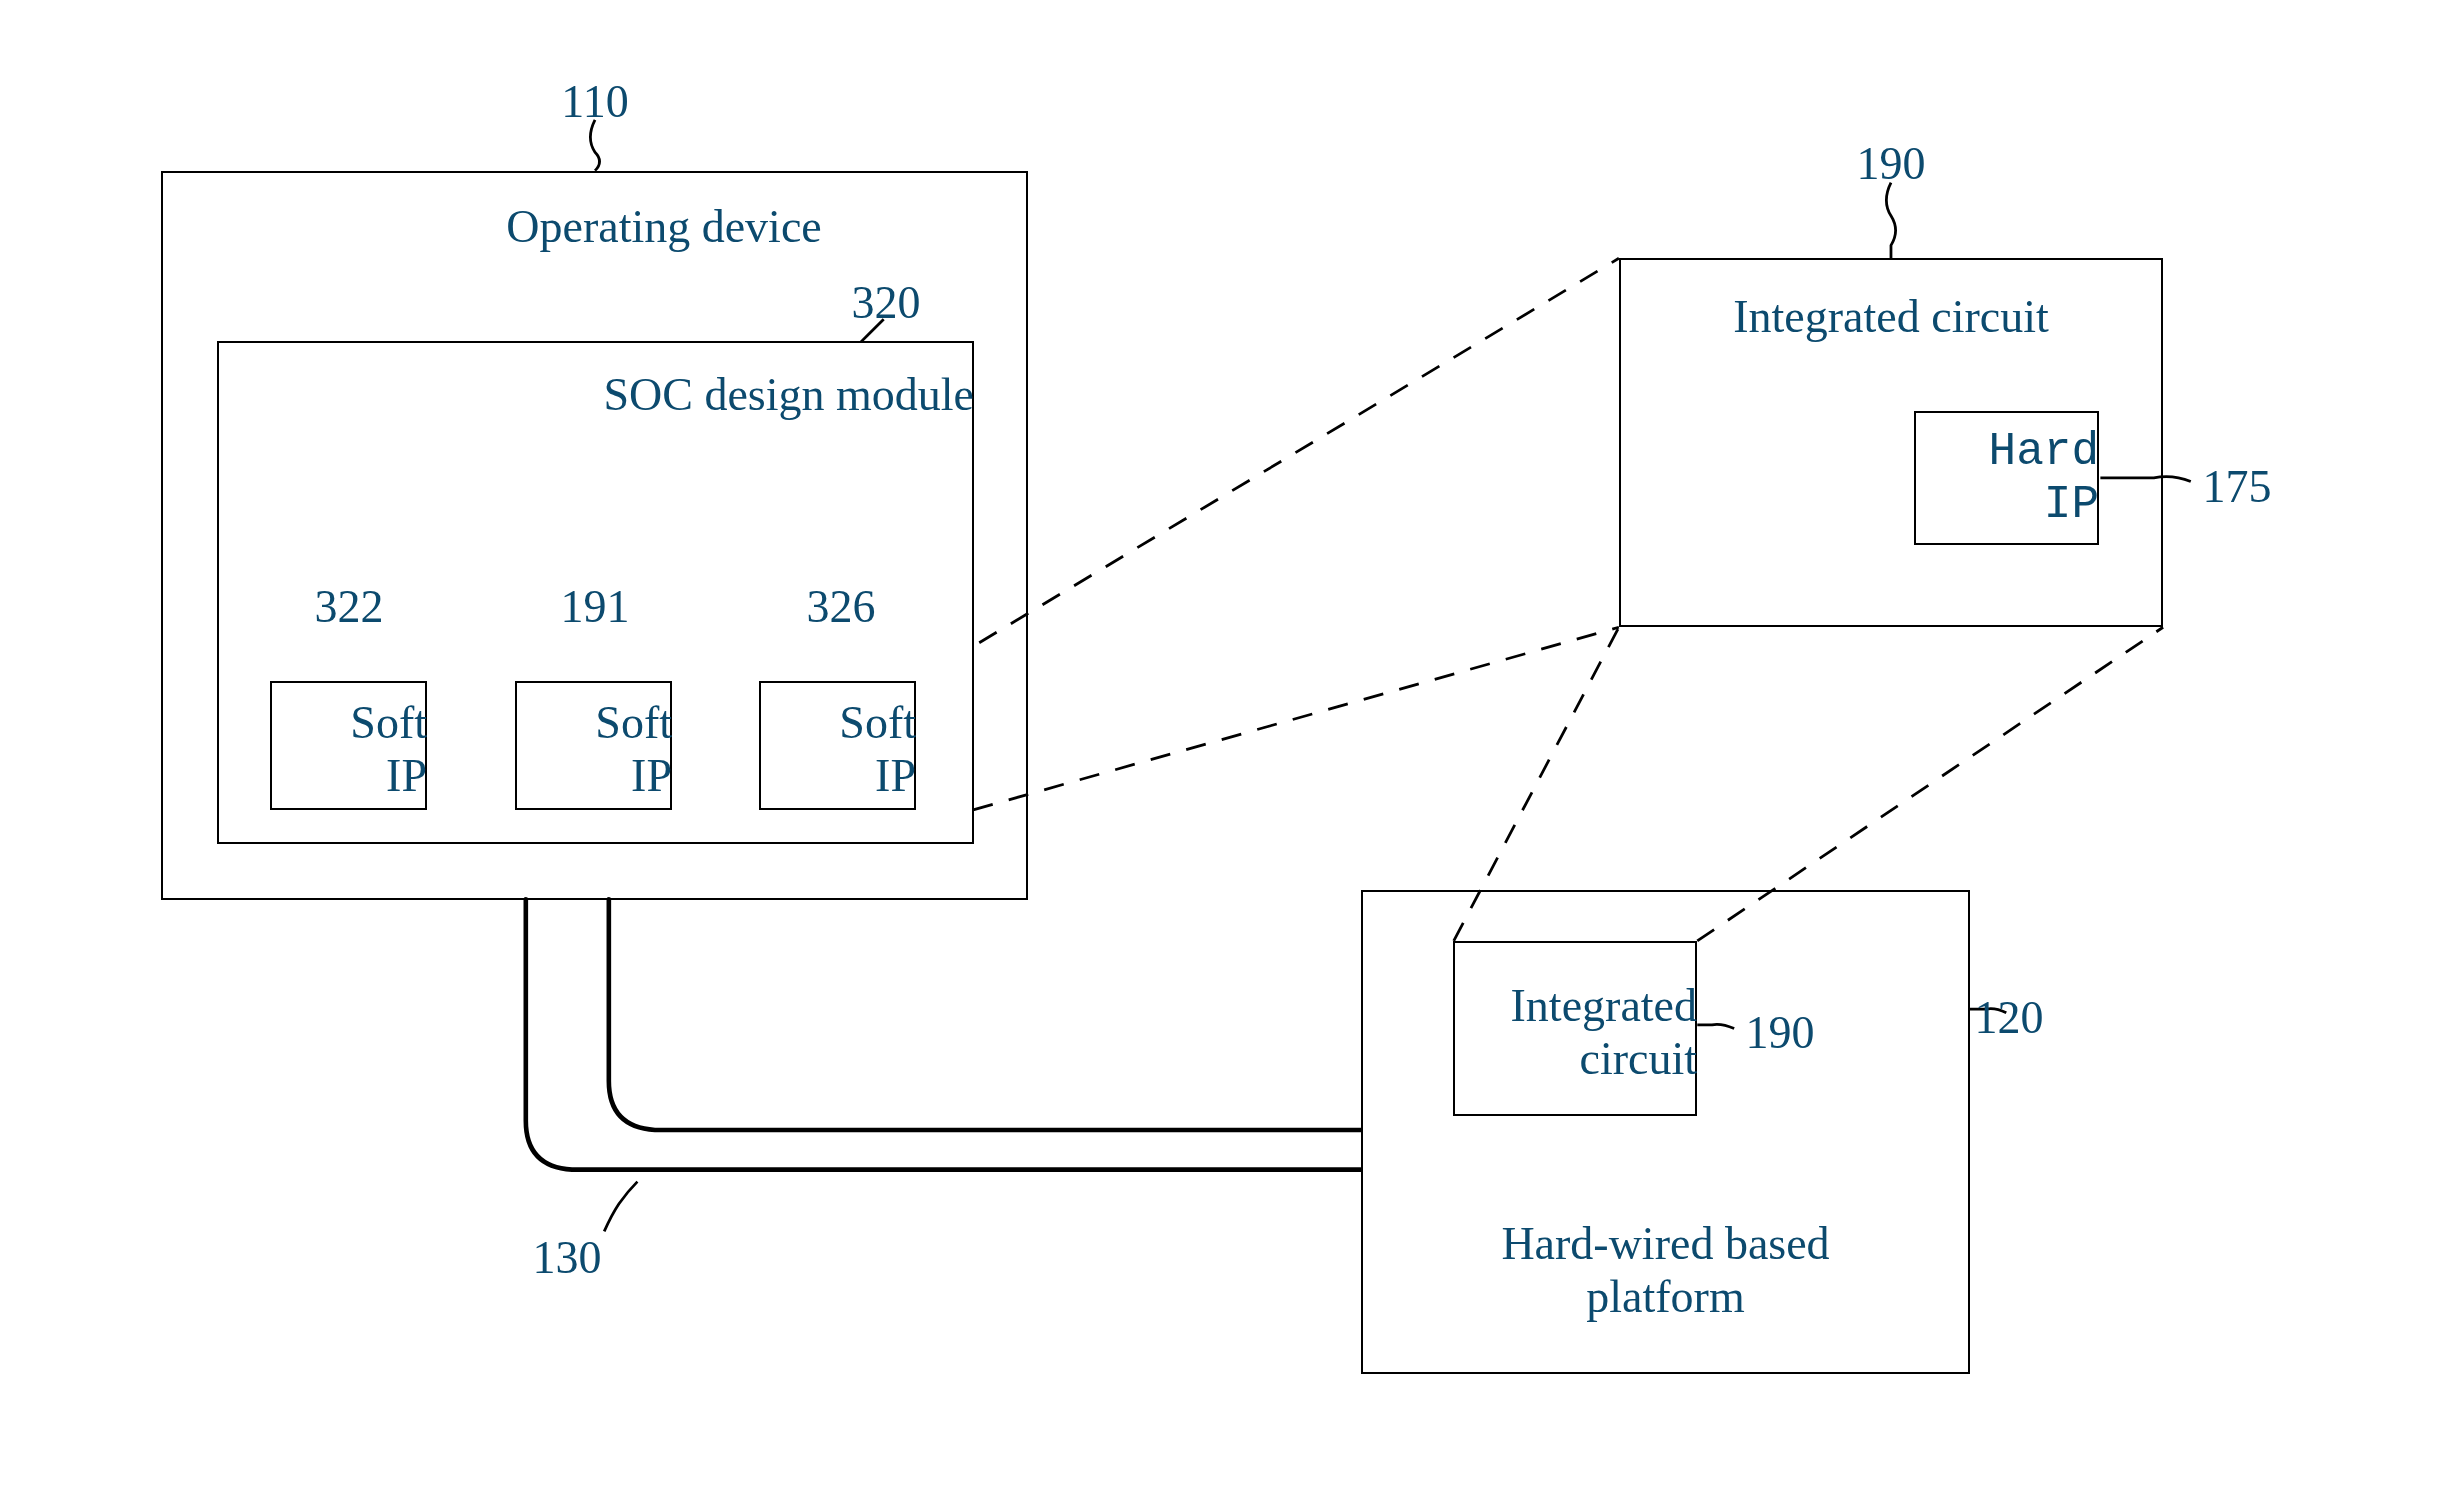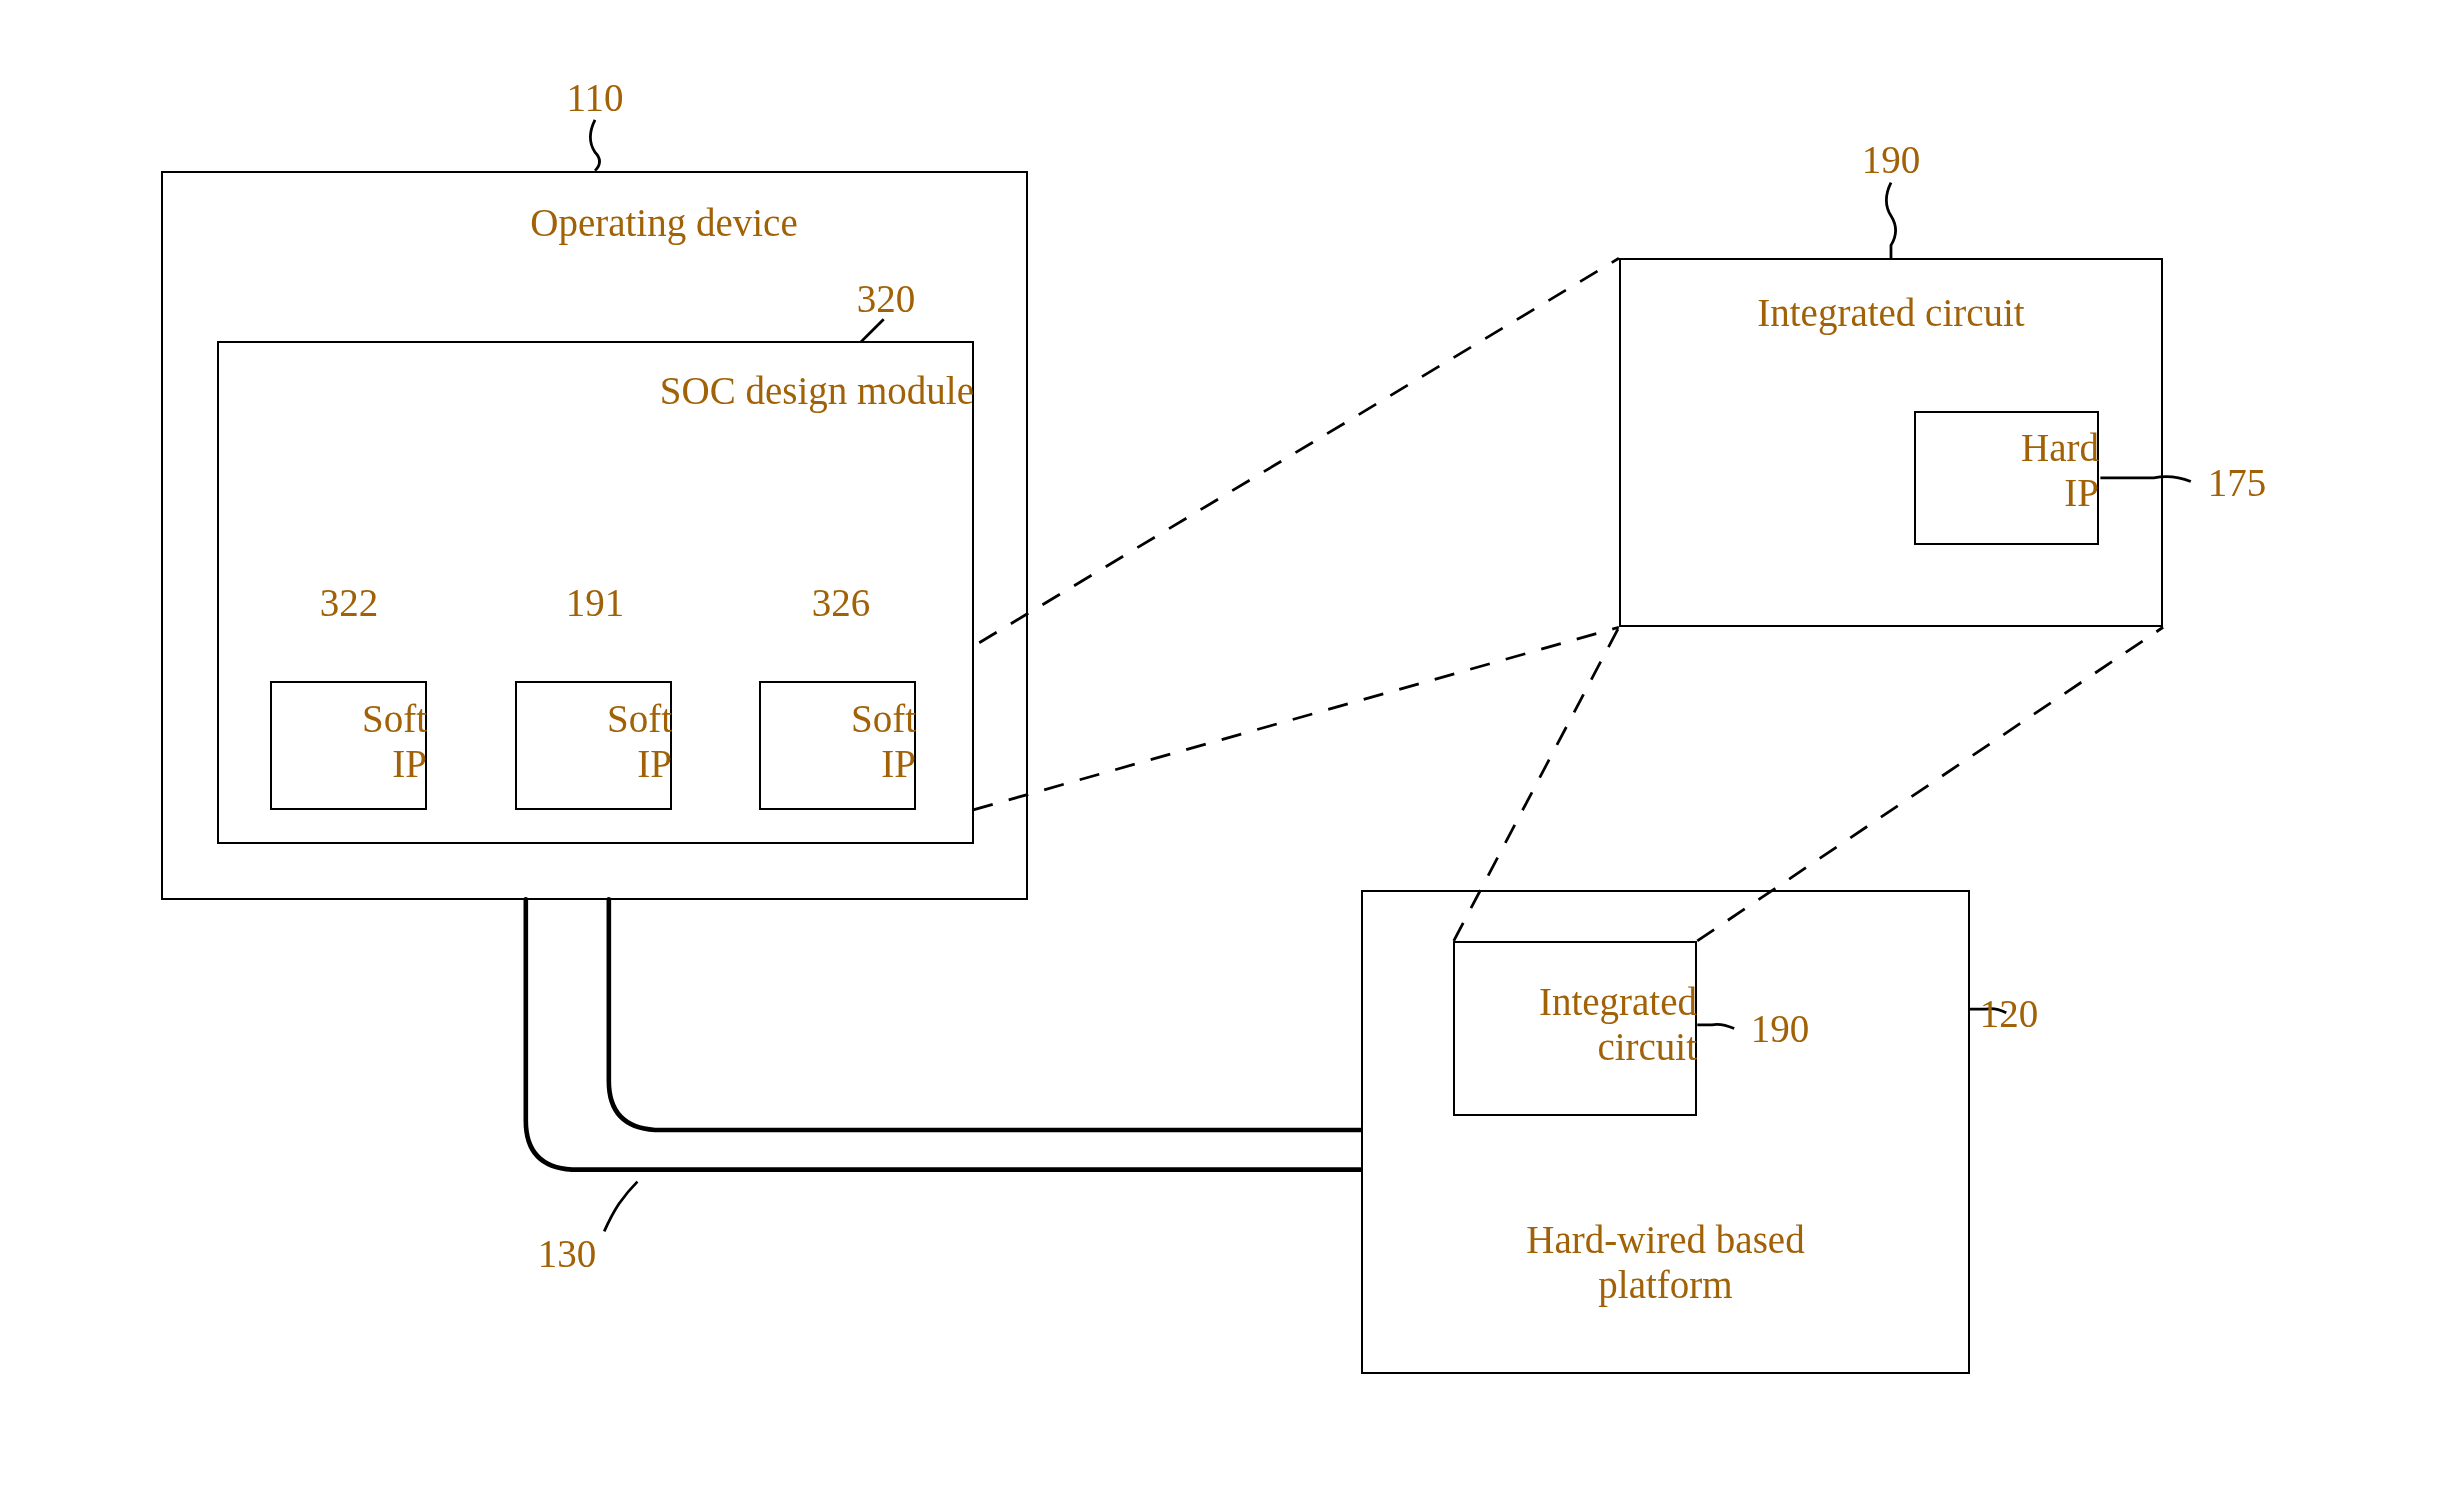--- a/index.html
+++ b/index.html
@@ -1,19 +1,19 @@
 <!DOCTYPE html>
 <html style="font-size:14.8px"><head>
 <meta charset="utf-8">
 <style>
   * { box-sizing: border-box; margin: 0; padding: 0; }
   html, body { width: 2462px; height: 1498px; background: #fff; }
   body { position: relative; font-family: "Times New Roman", serif; }
   .box { position: absolute; border: 2.8px solid #000; background: #fff; }
-  .label { position: absolute; font-size: 39px; color: #a16207; text-align: center; line-height: 1.15; z-index: 5; }
+  .label { position: absolute; font-size: 46px; color: #0c4a6e; text-align: center; line-height: 1.15; z-index: 5; }
   svg.overlay { position: absolute; left: 0; top: 0; width: 2462px; height: 1498px; pointer-events: none; z-index: 2; }
   .front { z-index: 4; text-align: right; }
 </style>
 </head>
 <body>
 
 <div class="box" style="left:161px; top:171px; width:867px; height:729px;"></div>
 <div class="label" style="left:161px; top:201px; width:1006px;">Operating device</div>
 
 <div class="box front" style="left:217px; top:341px; width:757px; height:503px;"></div>
@@ -28,21 +28,21 @@
 IP</div>
 
 <div class="box front" style="left:759px; top:681px; width:157px; height:129px;"></div>
 <div class="label front" style="left:759px; top:697px; width:157px; white-space:pre;">Soft
 IP</div>
 
 <div class="box" style="left:1619px; top:258px; width:544px; height:369px;"></div>
 <div class="label" style="left:1619px; top:291px; width:544px;">Integrated circuit</div>
 
 <div class="box front" style="left:1914px; top:411px; width:185px; height:134px;"></div>
-<div class="label front" style="left:1914px; top:426px; width:185px; white-space:pre;">Hard
+<div class="label front" style="left:1914px; top:426px; width:185px; white-space:pre;font-family:Liberation Mono, monospace;">Hard
 IP</div>
 
 <div class="box" style="left:1361px; top:890px; width:609px; height:484px;"></div>
 <div class="label" style="left:1361px; top:1218px; width:609px; white-space:pre;">Hard-wired based
 platform</div>
 
 <div class="box front" style="left:1453px; top:941px; width:244px; height:175px;"></div>
 <div class="label front" style="left:1453px; top:980px; width:244px; white-space:pre;">Integrated
 circuit</div>
 

